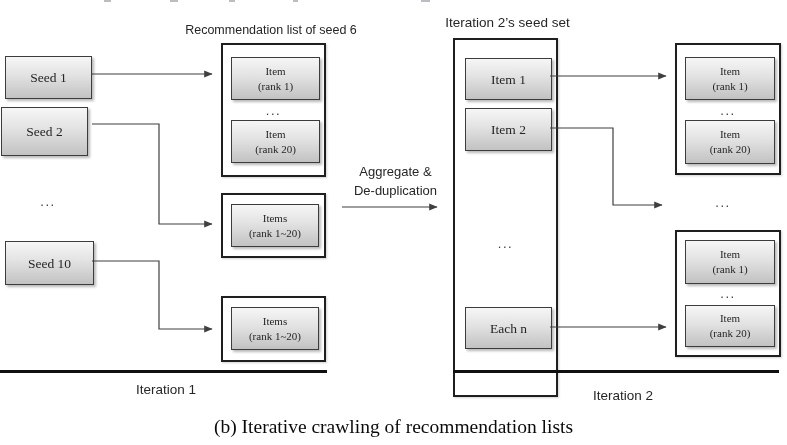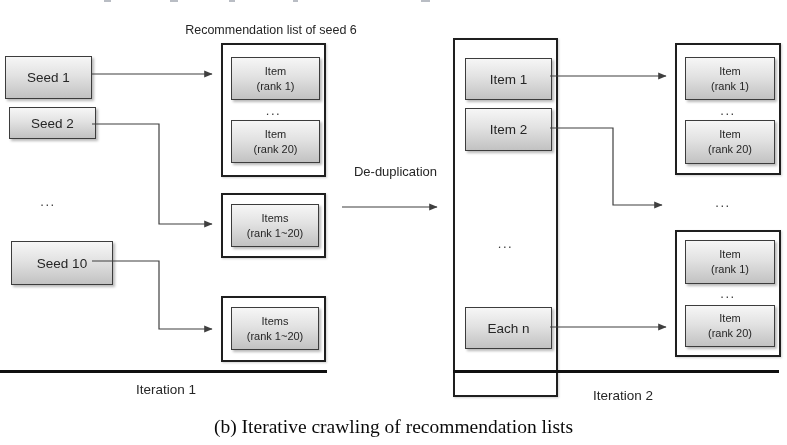--- a/index.html
+++ b/index.html
@@ -11,21 +11,21 @@
   }
   .canvas { position:relative; width:787px; height:445px; background:#fff; overflow:hidden; }
 
   
   .node {
     position:absolute;
     background:linear-gradient(180deg, var(--box-fill-top,#f6f6f6) 0%, #e2e2e2 45%, var(--box-fill-bottom,#c2c2c2) 100%);
     border:1.6px solid var(--box-border,#3c3c3c);
     box-shadow:1.5px 1.5px 2.5px rgba(0,0,0,0.28);
     display:flex; flex-direction:column; align-items:center; justify-content:center;
-    text-align:right; font-size:13.5px; line-height:15px;
+    text-align:right; font-size:13.5px; line-height:15px;font-family:Liberation Serif, serif;
   }
   .node.small { font-size:11px; line-height:15px; }
 
   
   .container {
     position:absolute; background:#fff;
     border:2px solid var(--container-border,#1f1f1f);
     box-shadow:1px 1px 2px rgba(0,0,0,0.18);
   }
 
@@ -45,29 +45,30 @@
 
 <div class="canvas">
 
   <div class="mark" style="left:104px;width:7px"></div>
   <div class="mark" style="left:170px;width:8px"></div>
   <div class="mark" style="left:229px;width:6px"></div>
   <div class="mark" style="left:293px;width:5px"></div>
   <div class="mark" style="left:421px;width:9px"></div>
 
   <div class="lbl" style="left:178px;top:23px;width:186px">Recommendation list of seed 6</div>
+  <div class="lbl" style="left:430px;top:15px;width:155px;font-size:13.5px">Iteration 2’s seed set</div>
 
   <div class="node" style="left:5px;top:56px;width:87px;height:43px">
     <span>Seed 1</span>
   </div>
-  <div class="node" style="left:9px;top:107px;width:87px;height:32px">
+  <div class="node" style="left:1px;top:107px;width:87px;height:49px">
     <span>Seed 2</span>
   </div>
   <div class="ellipsis" style="left:28px;top:194px;width:40px">...</div>
-  <div class="node" style="left:11px;top:241px;width:102px;height:44px">
+  <div class="node" style="left:5px;top:241px;width:89px;height:44px">
     <span>Seed 10</span>
   </div>
 
   <div class="container" style="left:221px;top:43px;width:105px;height:134px">
     <div class="node small" style="left:8px;top:12px;width:89px;height:43px">
       <span>Item</span>
       <span>(rank 1)</span>
     </div>
     <div class="ellipsis" style="left:0;top:58px;width:100%">...</div>
     <div class="node small" style="left:8px;top:75px;width:89px;height:43px">
@@ -84,20 +85,21 @@
   </div>
 
   <div class="container" style="left:221px;top:296px;width:105px;height:66px">
     <div class="node small" style="left:8px;top:9px;width:88px;height:43px">
       <span>Items</span>
       <span>(rank 1~20)</span>
     </div>
   </div>
 
   <div class="lbl" style="left:333px;top:163px;width:125px;font-size:13px;line-height:18.5px">
+    <div>Aggregate &amp;</div>
     <div>De-duplication</div>
   </div>
 
   <div class="container" style="left:453px;top:38px;width:105px;height:359px">
     <div class="node" style="left:10px;top:18px;width:87px;height:42px">
       <span>Item 1</span>
     </div>
     <div class="node" style="left:10px;top:68px;width:87px;height:43px">
       <span>Item 2</span>
     </div>

